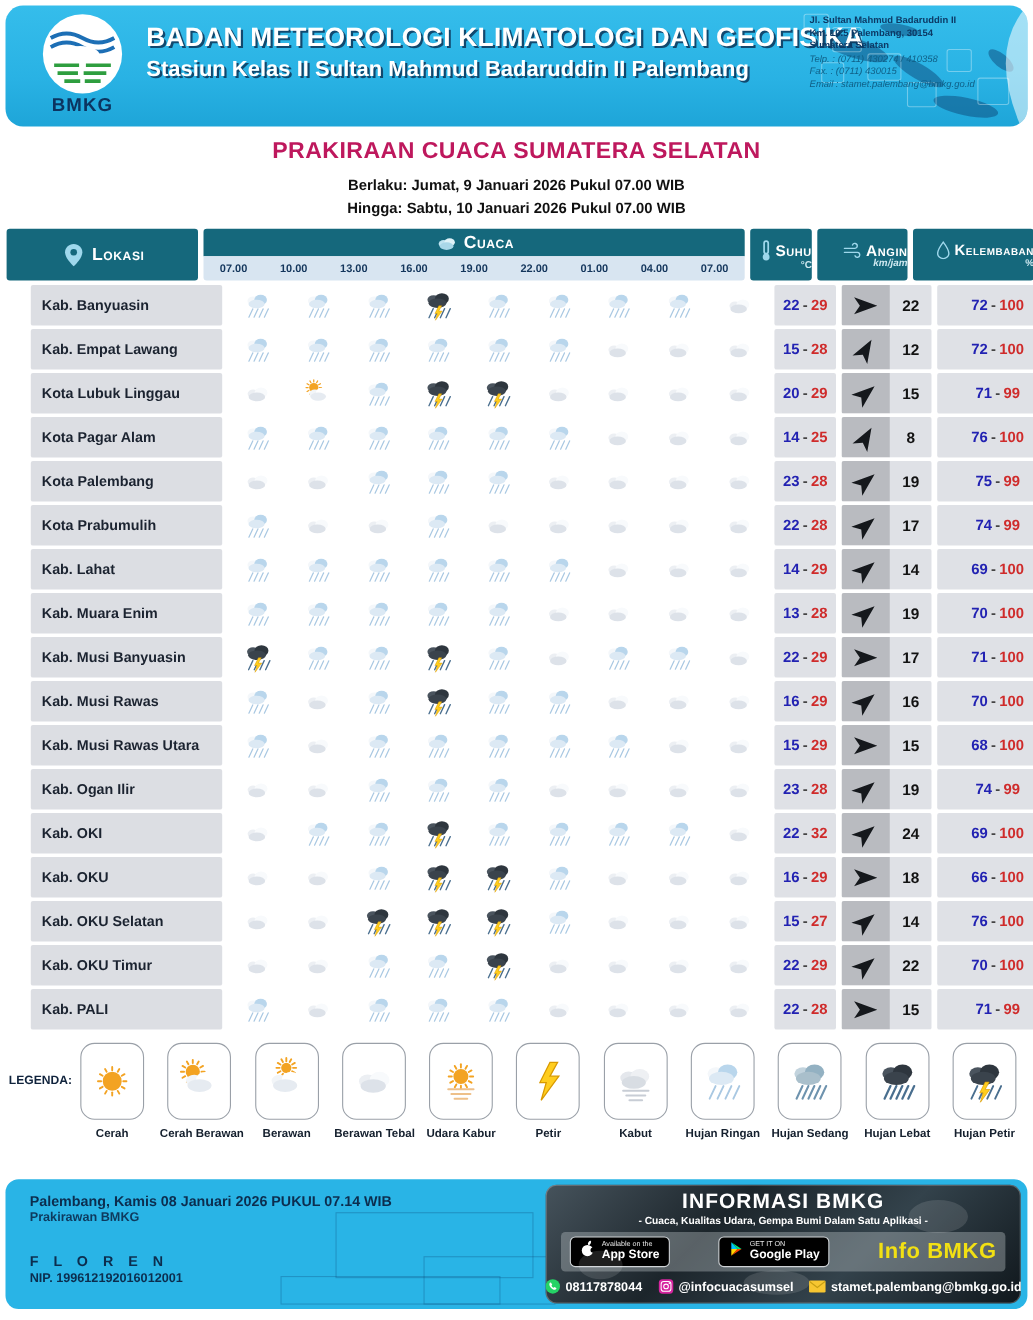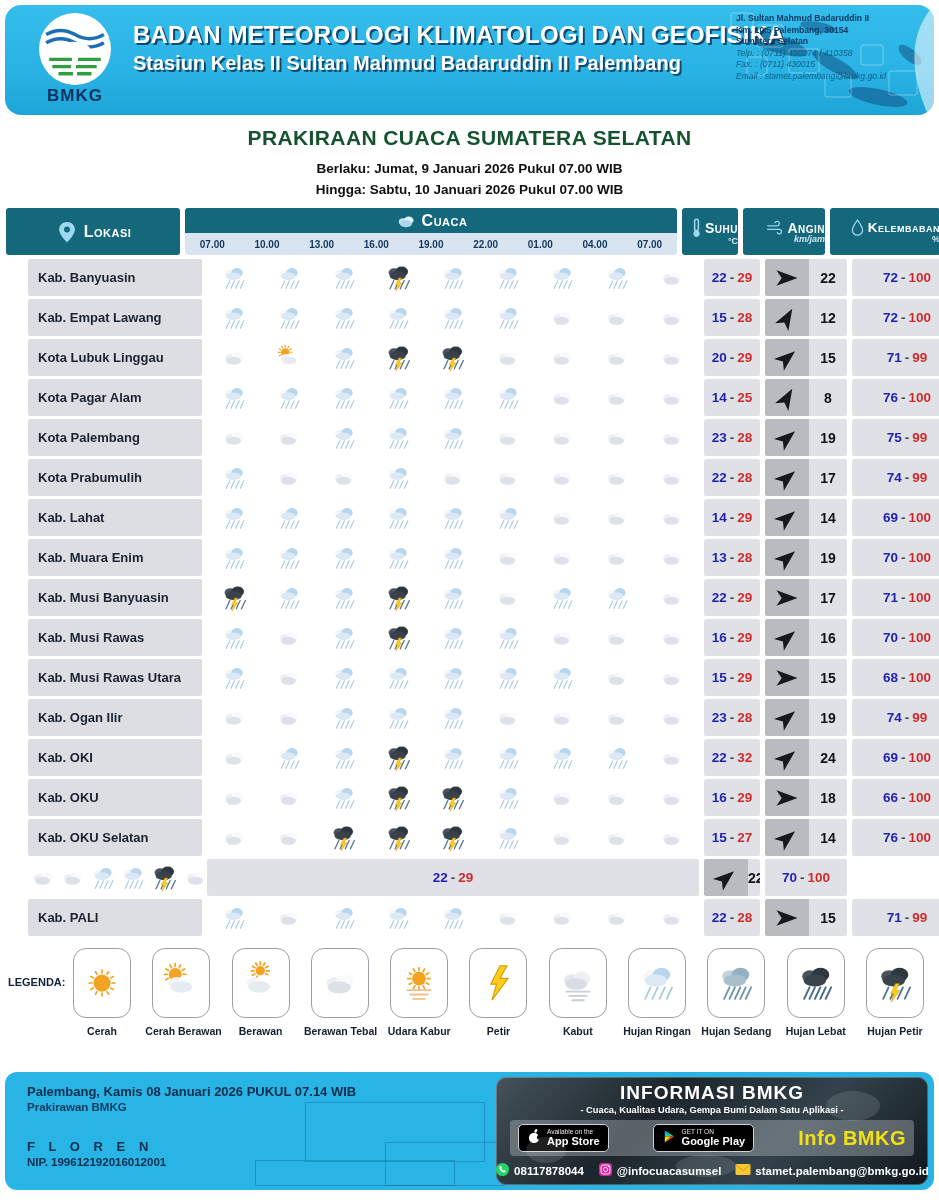--- a/index.html
+++ b/index.html
@@ -20,21 +20,21 @@
   .agency .l1 { font-size:24px; font-weight:800; letter-spacing:.2px; white-space:nowrap;
     text-shadow:2px 2px 0 rgba(10,45,80,.8); }
   .agency .l2 { font-size:20px; font-weight:800; margin-top:3px; white-space:nowrap;
     text-shadow:2px 2px 0 rgba(10,45,80,.8); }
   .address { position:absolute; right:10px; top:8px; width:188px; font-size:8.6px; line-height:1.35; }
   .address .b { color:#0c3a66; font-weight:800; }
   .address .i { color:#0f5f86; font-style:italic; }
 
   
   .title-block { position:absolute; left:0; top:126px; width:939px; text-align:center; }
-  .main-title { font-size:21px; font-weight:800; color:#14532d; letter-spacing:.4px; }
+  .main-title { font-size:21px; font-weight:800; color:#be185d; letter-spacing:.4px; }
   .valid { margin-top:9px; font-size:13.5px; font-weight:700; color:#101010; line-height:1.55; }
 
   
   .table-wrap { position:absolute; left:6px; top:208px; width:927px; }
   .grid-row { display:grid; grid-template-columns:174px 492px 56px 82px 110px; column-gap:5px; }
   .hdr-cell { background:#15687c; color:#fff; border-radius:3px; display:flex;
     align-items:center; justify-content:center; }
   .hdr-label { font-weight:700; font-variant:small-caps; letter-spacing:.5px; font-size:16px; }
   .hdr-unit { font-size:9px; font-weight:700; color:#cfe9f1; margin-top:-2px; }
   .hdr-stack { display:flex; flex-direction:column; align-items:flex-end; justify-content:center; }
@@ -2116,20 +2116,21 @@
             </span>
             <span class="wind-speed">14</span>
           </div>
           <div class="hum-cell">
             <span class="vmin">76</span>
             <span class="vdash">-</span>
             <span class="vmax">100</span>
           </div>
         </div>
         <div class="grid-row data-row">
+          <div class="loc-cell">Kab. OKU Timur</div>
           <div class="icons-cell">
             <span class="wicon">
               <svg viewBox="0 0 64 64" width="30" height="30">
                 <g transform="translate(1 7) scale(1)">
     <ellipse cx="23" cy="25" rx="11" ry="8.5" fill="#eceff3"></ellipse>
     <ellipse cx="38" cy="23" rx="12.5" ry="10" fill="#f8fafc"></ellipse>
     <ellipse cx="30" cy="31" rx="16" ry="8.5" fill="#dde2e9"></ellipse>
                 </g>
               </svg>
             </span>

